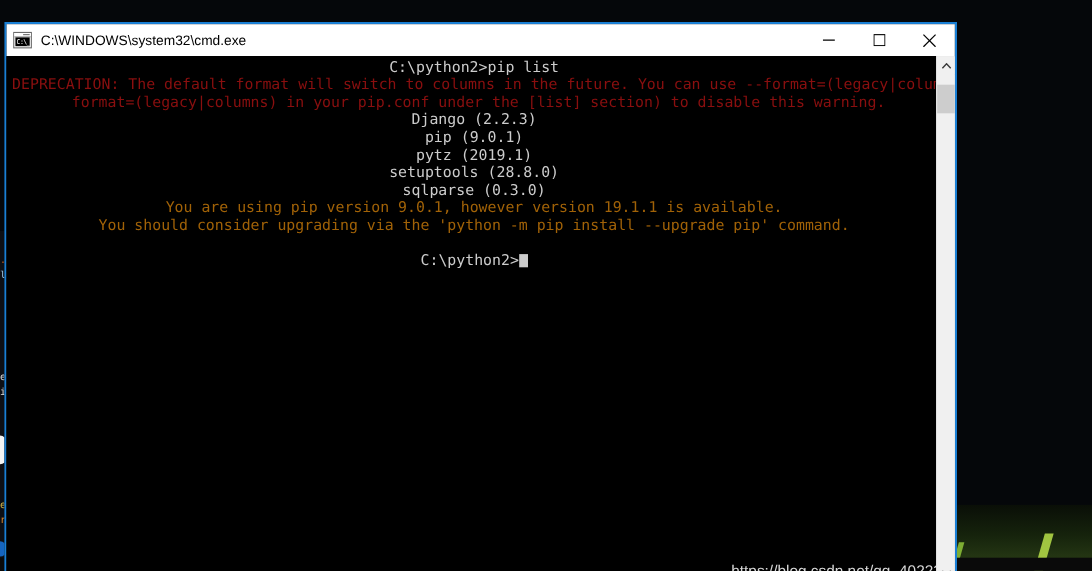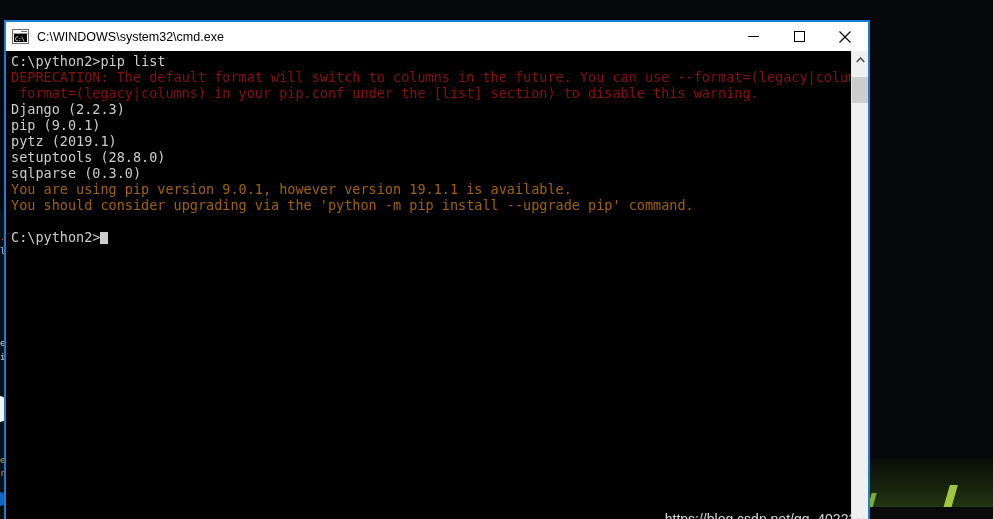--- a/index.html
+++ b/index.html
@@ -189,21 +189,21 @@
     font-family: "DejaVu Sans Mono", monospace;
     font-size: 13.5px;
     line-height: 16px;
     color: #c0c0c0;
     padding: 2px 0 0 5px;
     box-sizing: border-box;
     overflow: hidden;
     white-space: pre;
     position: relative;
   }
-  .line { white-space: pre; height: 16px; }
+  .line { white-space: pre; height: 16px; text-align: center; }
   .c-white  { color: #cccccc; }
   .c-red    { color: #8a0f0f; }
   .c-yellow { color: #a16207; }
   .cursor {
     display: inline-block;
     width: 8px;
     height: 12px;
     background: #cccccc;
     vertical-align: -2px;
   }

